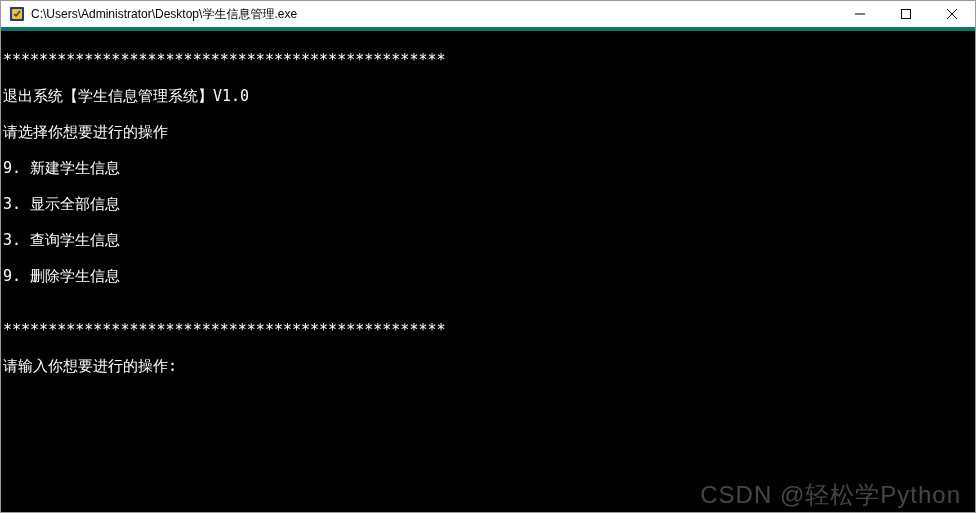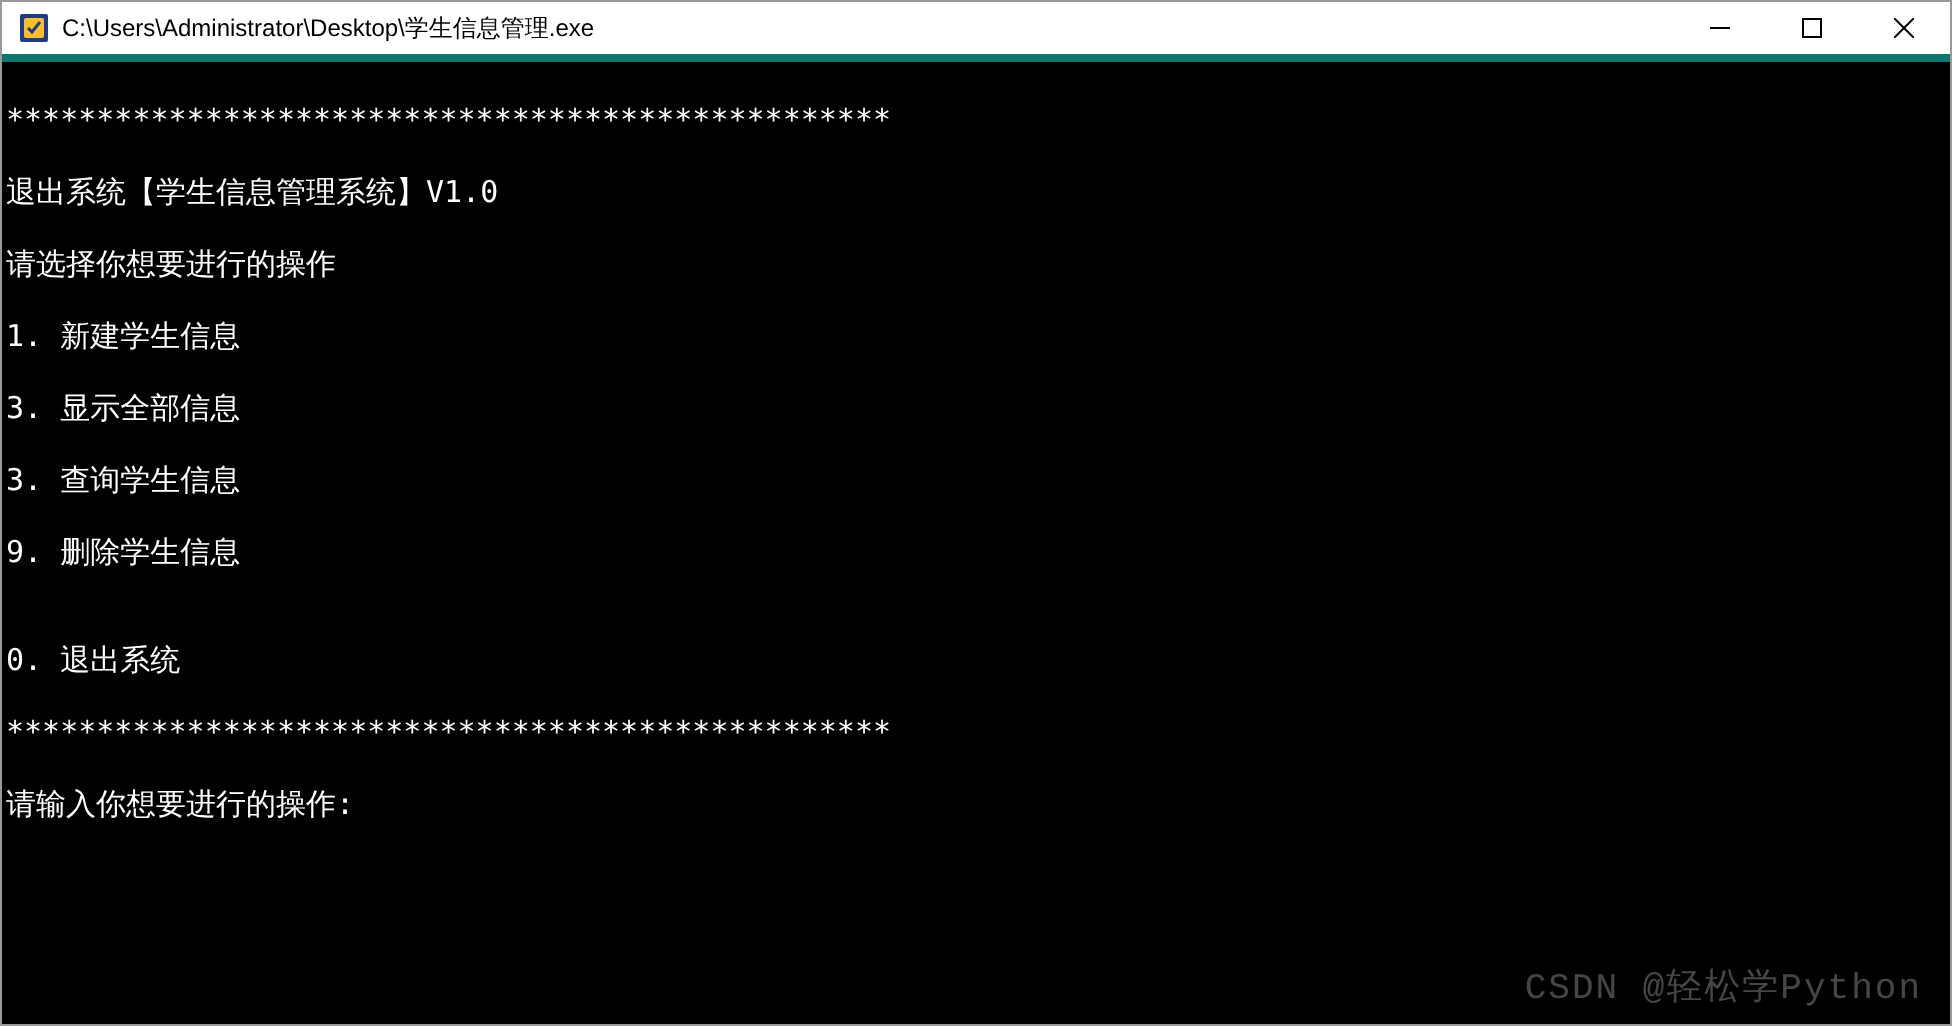--- a/index.html
+++ b/index.html
@@ -65,22 +65,22 @@
       padding: 2px 0 0 2px;
       white-space: pre;
       position: relative;
       letter-spacing: 0;
     }
     .watermark {
       position: absolute;
       bottom: 8px;
       right: 14px;
       color: rgba(200, 200, 200, 0.35);
-      font-family: Liberation Mono, monospace;
-      font-size: 18px;
+      font-family: Liberation Sans, sans-serif;
+      font-size: 24px;
       letter-spacing: 1px;
       pointer-events: none;
     }
     .console-line {
       display: block;
     }
   </style>
 </head>
 <body>
 
@@ -110,22 +110,21 @@
           <line x1="10" y1="0" x2="0" y2="10" stroke="#000" stroke-width="1"></line>
         </svg>
     </div>
   </div>
 </div>
 
 <div class="console">
 <span class="console-line">*************************************************</span>
 <span class="console-line">退出系统【学生信息管理系统】V1.0</span>
 <span class="console-line">请选择你想要进行的操作</span>
-<span class="console-line">1. 新建学生信息</span>
+<span class="console-line">9. 新建学生信息</span>
 <span class="console-line">3. 显示全部信息</span>
 <span class="console-line">3. 查询学生信息</span>
 <span class="console-line">9. 删除学生信息</span>
 <span class="console-line"></span>
-<span class="console-line">0. 退出系统</span>
 <span class="console-line">*************************************************</span>
 <span class="console-line">请输入你想要进行的操作:</span>
 <div class="watermark">CSDN @轻松学Python</div>
 </div>
 
 </body></html>

